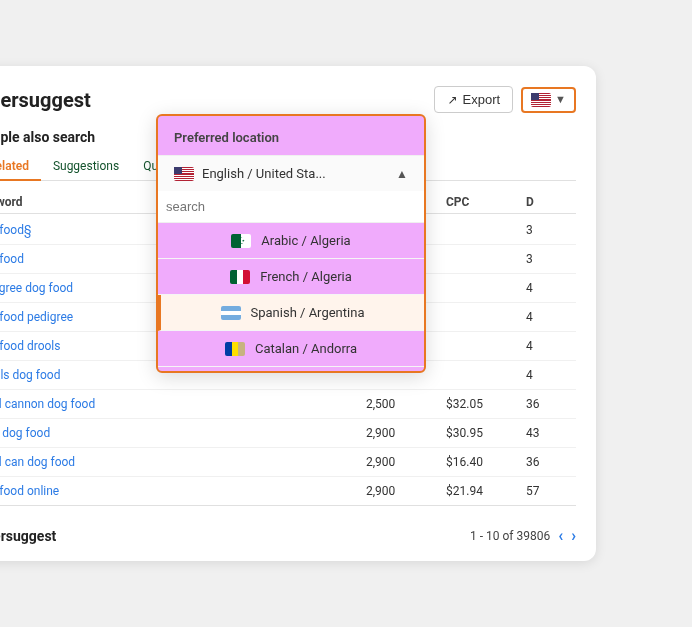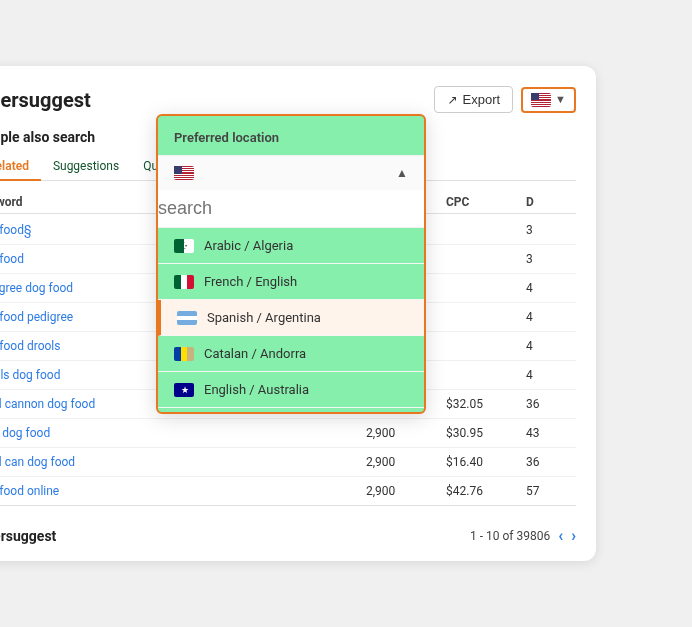--- a/index.html
+++ b/index.html
@@ -140,21 +140,21 @@
       font-size: 16px;
       font-weight: bold;
     }
 
     
     .dropdown-overlay {
       position: absolute;
       top: 48px;
       left: 200px;
       width: 270px;
-      background: #86efac;
+      background: #f0abfc;
       border: 2px solid #e87722;
       border-radius: 6px;
       box-shadow: 0 4px 20px rgba(0,0,0,0.15);
       z-index: 100;
       padding-bottom: 4px;
     }
     .dropdown-header {
       padding: 14px 16px 10px 16px;
       font-size: 13px;
       font-weight: 600;
@@ -171,41 +171,42 @@
       color: #333;
       background: #fafafa;
     }
     .selected-option-left {
       display: flex;
       align-items: center;
       gap: 8px;
     }
     .search-input {
       width: 100%;
-      padding: 8px 0;
+      padding: 8px 8px;
       border: none;
       border-bottom: 1px solid #f0f0f0;
-      font-size: 18px;
+      font-size: 13px;
       color: #999;
       outline: none;
       background: #fff;
     }
     .dropdown-list {
       max-height: 200px;
       overflow-y: auto;
     }
     .dropdown-item {
       display: flex;
       align-items: center;
       gap: 10px;
       padding: 10px 16px;
       cursor: pointer;
       font-size: 13px;
       color: #333;
       border-bottom: 1px solid #f5f5f5;
+      justify-content: center;
     }
     .dropdown-item.highlighted {
       background: #fff4ec;
       border-left: 3px solid #e87722;
     }
 
     
     .flag-icon {
       width: 20px;
       height: 14px;
@@ -377,70 +378,67 @@
       </div>
       <div class="table-row">
         <div class="keyword-cell">royal can dog food</div>
         <div>2,900</div>
         <div>$16.40</div>
         <div>36</div>
       </div>
       <div class="table-row">
         <div class="keyword-cell">dog food online</div>
         <div>2,900</div>
-        <div>$42.76</div>
+        <div>$21.94</div>
         <div>57</div>
       </div>
     </div>
 
     <div class="table-footer">
       <div class="footer-logo">Ubersuggest</div>
       <div class="pagination">
         <span>1 - 10 of 39806</span>
         <span class="pagination-arrow">‹</span>
         <span class="pagination-arrow">›</span>
       </div>
     </div>
 
     <div class="dropdown-overlay">
       <div class="dropdown-header">Preferred location</div>
 
       <div class="selected-option">
         <div class="selected-option-left">
           <span class="flag-icon flag-us-mini"></span>
+          <span>English / United Sta...</span>
         </div>
         <span class="chevron-up">▲</span>
       </div>
 
       <input class="search-input" type="text" placeholder="search" style="">
 
       <div class="dropdown-list">
 
         <div class="dropdown-item">
           <span class="flag-icon flag-dz"></span>
           <span>Arabic / Algeria</span>
         </div>
 
         <div class="dropdown-item">
           <span class="flag-icon flag-dz-fr"></span>
-          <span>French / English</span>
+          <span>French / Algeria</span>
         </div>
 
         <div class="dropdown-item highlighted">
           <span class="flag-icon flag-ar"></span>
           <span>Spanish / Argentina</span>
         </div>
 
         <div class="dropdown-item">
           <span class="flag-icon flag-ad"></span>
           <span>Catalan / Andorra</span>
         </div>
 
-        <div class="dropdown-item">
-          <span class="flag-icon flag-au"></span>
-          <span>English / Australia</span>
-        </div>
       </div>
     </div>
 
   </div>
 
 </div>
 
 </body></html>

